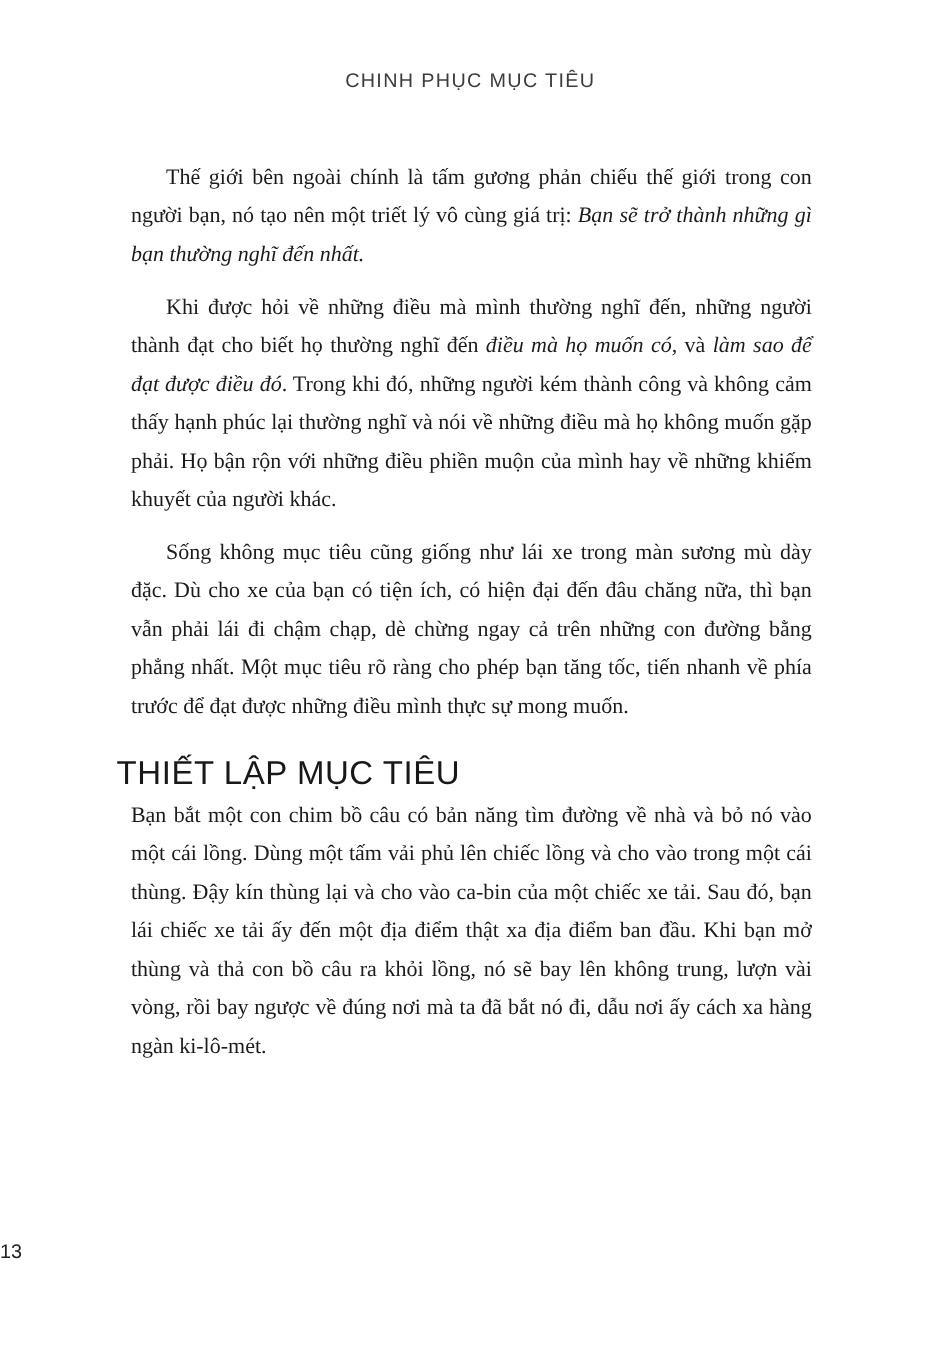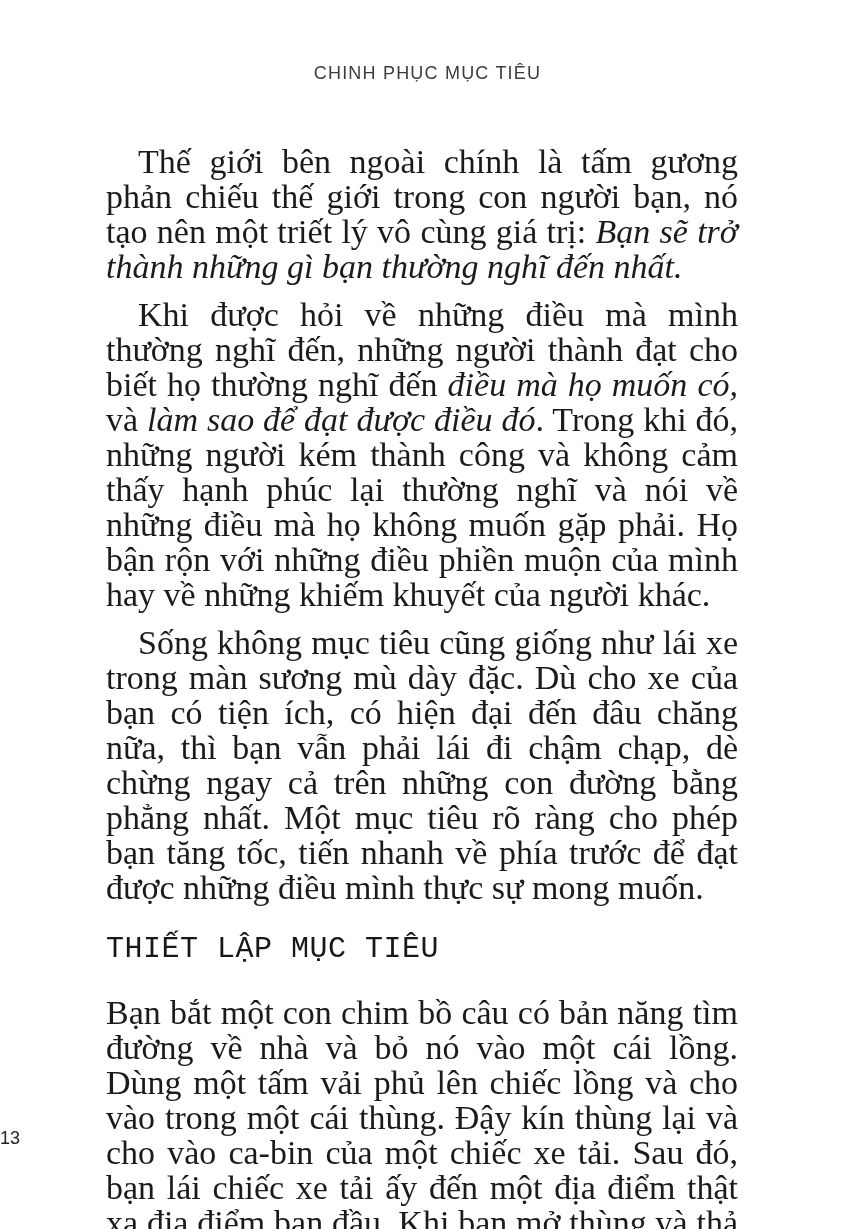--- a/index.html
+++ b/index.html
@@ -28,35 +28,35 @@
     letter-spacing: 1.2px;
     color: #3c3c3c;
   }
   .text-column {
     position: absolute;
     top: 144px;
     left: 106px;
     width: 632px;
   }
   .para {
-    margin: 0 0 13px 0;
-    font-size: 34px;
+    margin: 0 0 13px 13px;
+    font-size: 20px;
     line-height: 35px;
     text-align: justify;
     text-justify: inter-word;
   }
   .para.indent {
     text-indent: 32px;
   }
   .para .it {
     font-style: italic;
   }
   .section-heading {
-    margin: 26px 0 28px 0;
-    font-family: Liberation Mono, monospace;
+    margin: 26px 0 2px 0;
+    font-family: Liberation Sans, sans-serif;
     font-size: 30px;
     font-weight: 400;
     letter-spacing: 0.5px;
     color: #181818;
     line-height: 36px;
   }
   .page-number {
     position: absolute;
     top: 1128px;
     left: 0;

